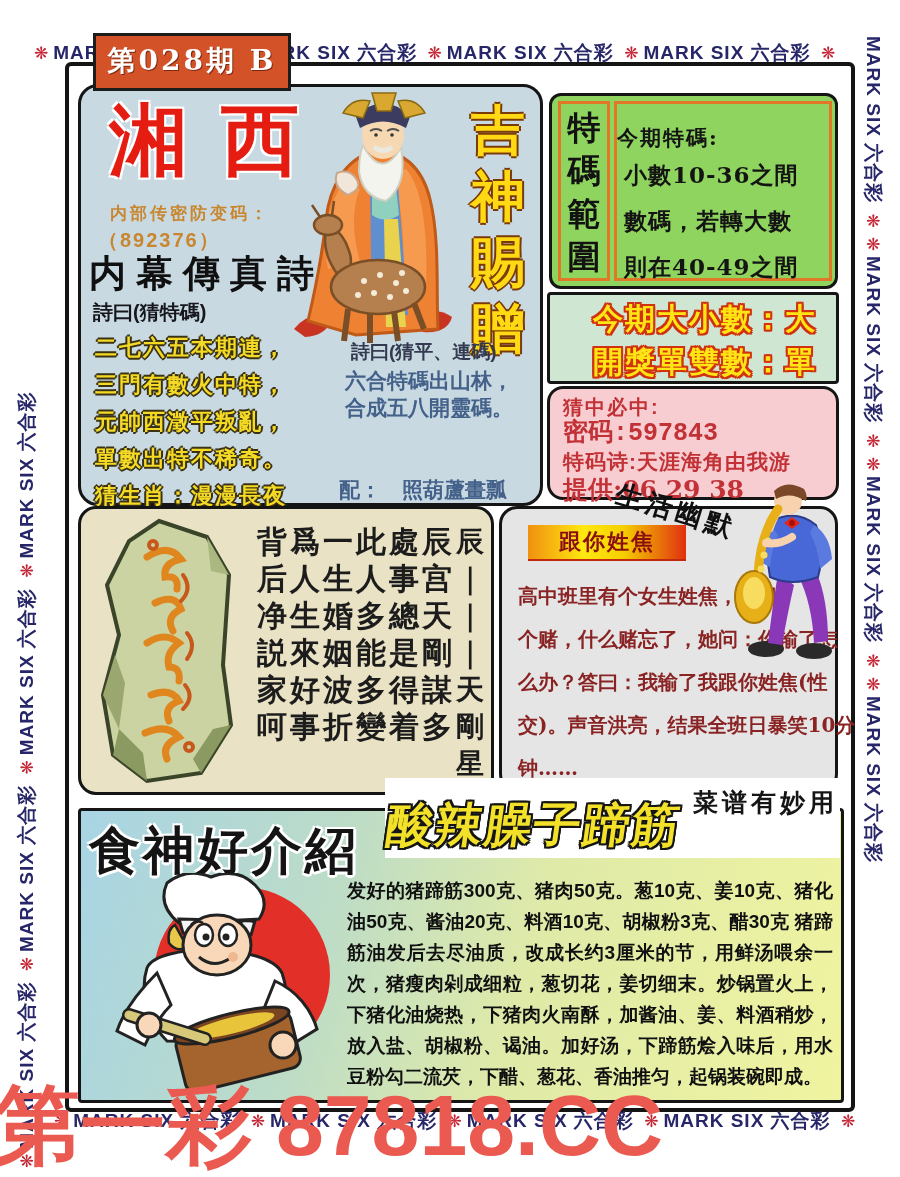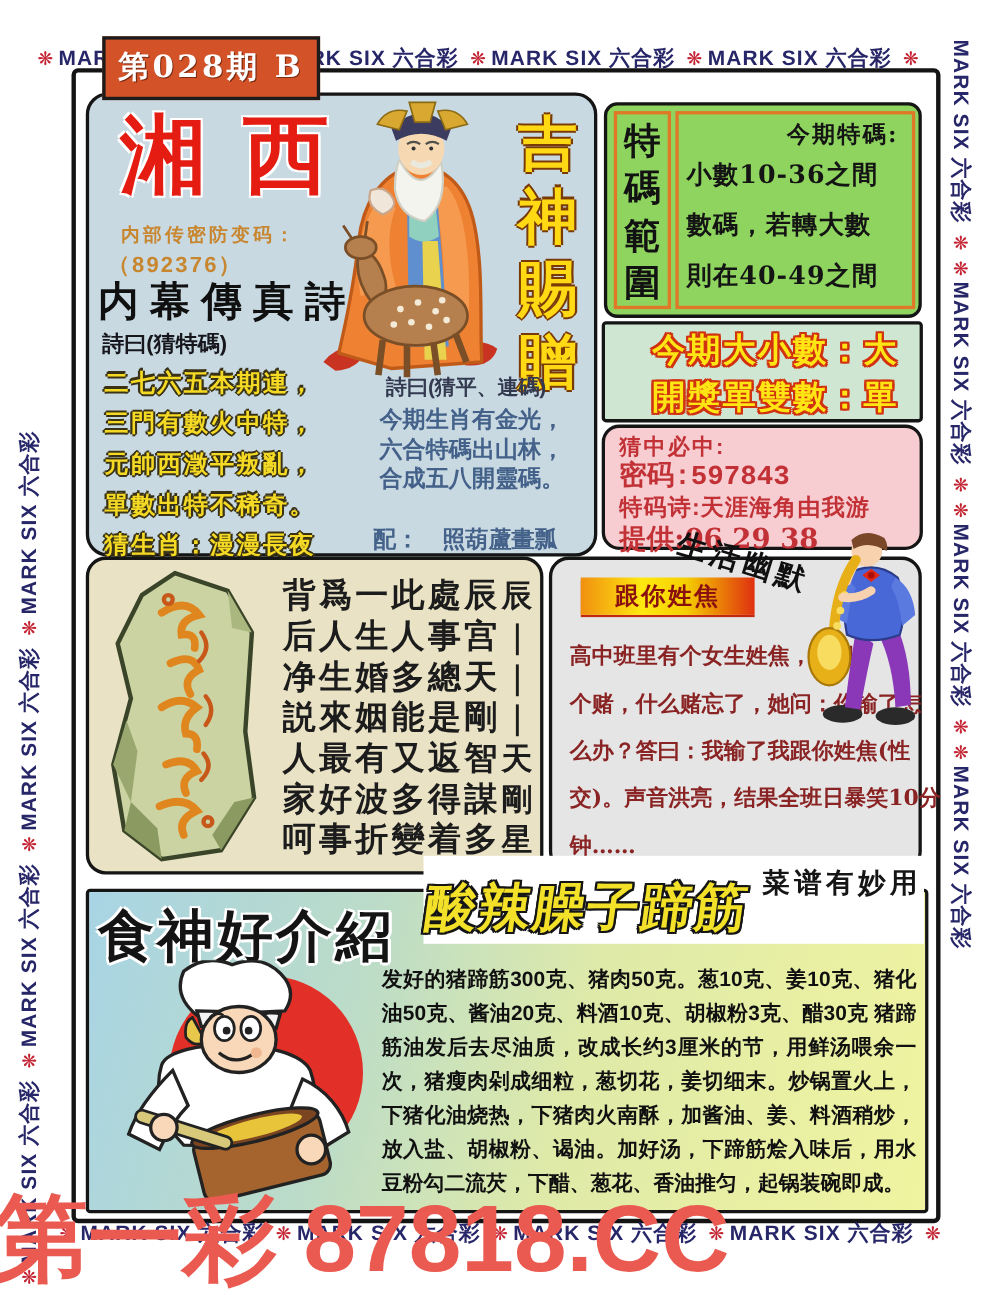--- a/index.html
+++ b/index.html
@@ -48,21 +48,21 @@
   #jishen-pairing{position:absolute;left:258px;top:389px;font-size:21px;font-weight:bold;color:#44618a;
       font-family:"DejaVu Serif",serif;white-space:nowrap;}
 
   
   #panel-range{left:549px;top:93px;width:289px;height:196px;background:#8ed45e;border-radius:12px;}
   #range-vtitle{position:absolute;left:6px;top:5px;width:52px;height:180px;border:3px solid #e07828;
       box-sizing:border-box;text-align:center;padding-top:2px;}
   #range-vtitle .vchar{font-size:33px;font-weight:900;color:#121212;line-height:43px;}
   #range-body{position:absolute;left:62px;top:5px;width:218px;height:180px;border:3px solid #e07828;
       box-sizing:border-box;font-family:"DejaVu Serif",serif;font-weight:bold;color:#141414;}
-  #range-body .r1{font-size:21px;text-align:right;padding:4px 12px 0 0;letter-spacing:2px;}
+  #range-body .r1{font-size:21px;text-align:left;padding:20px 12px 0 0;letter-spacing:2px;}
   #range-body .rl{font-size:23px;padding-left:7px;line-height:46px;letter-spacing:1px;white-space:nowrap;}
 
   
   #panel-bigsmall{left:547px;top:292px;width:292px;height:92px;background:#cfe7d2;border-radius:4px;
       text-align:center;padding-top:2px;}
   #panel-bigsmall .yline{font-size:30px;font-weight:900;color:#ffe513;line-height:43px;letter-spacing:2px;
       white-space:nowrap;
       text-shadow:-2px 0 #d13210,2px 0 #d13210,0 -2px #d13210,0 2px #d13210,-2px -2px #d13210,2px 2px #d13210,-2px 2px #d13210,2px -2px #d13210;margin-left:24px;}
 
   
@@ -206,21 +206,20 @@
     </svg>
 
     <div id="jishen-title">
       <div class="vchar">吉</div>
       <div class="vchar">神</div>
       <div class="vchar">賜</div>
       <div class="vchar">贈</div>
     </div>
     <div id="jishen-poem-label">詩曰(猜平、連碼)</div>
     <div id="jishen-poem">
-      <div>今期生肖有金光，</div>
       <div>六合特碼出山林，</div>
       <div>合成五八開靈碼。</div>
     </div>
     <div id="jishen-pairing">配：　照葫蘆畫瓢</div>
   </div>
 
   <div class="panel" id="panel-range">
     <div id="range-vtitle">
       <div class="vchar">特</div>
       <div class="vchar">碼</div>
@@ -267,21 +266,20 @@
         <path d="M96,170 q10,12 -2,24"></path>
         <circle cx="64" cy="30" r="4"></circle>
         <circle cx="100" cy="232" r="4"></circle>
       </g>
     </svg>
     <div id="stone-poem">
       <div>背爲一此處辰</div>
       <div>后人生人事宫</div>
       <div>净生婚多總天</div>
       <div>説來姻能是剛</div>
-      <div>人最有又返智</div>
       <div>家好波多得謀</div>
       <div>呵事折變着多</div>
     </div>
     <div id="stone-answer">
       <div>辰</div>
       <div>｜</div>
       <div>｜</div>
       <div>｜</div>
       <div>天</div>
       <div>剛</div>

